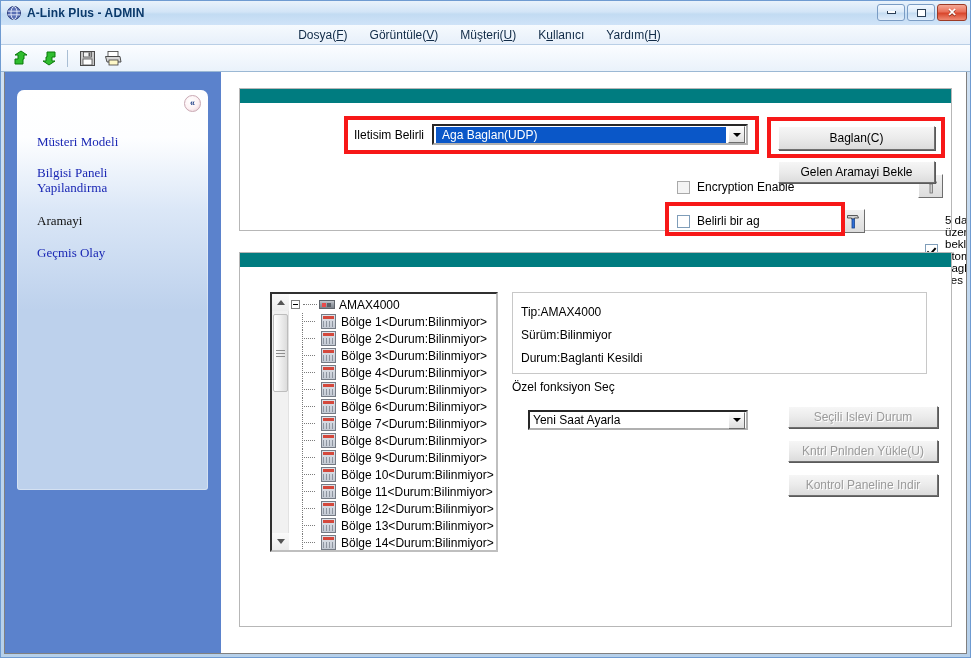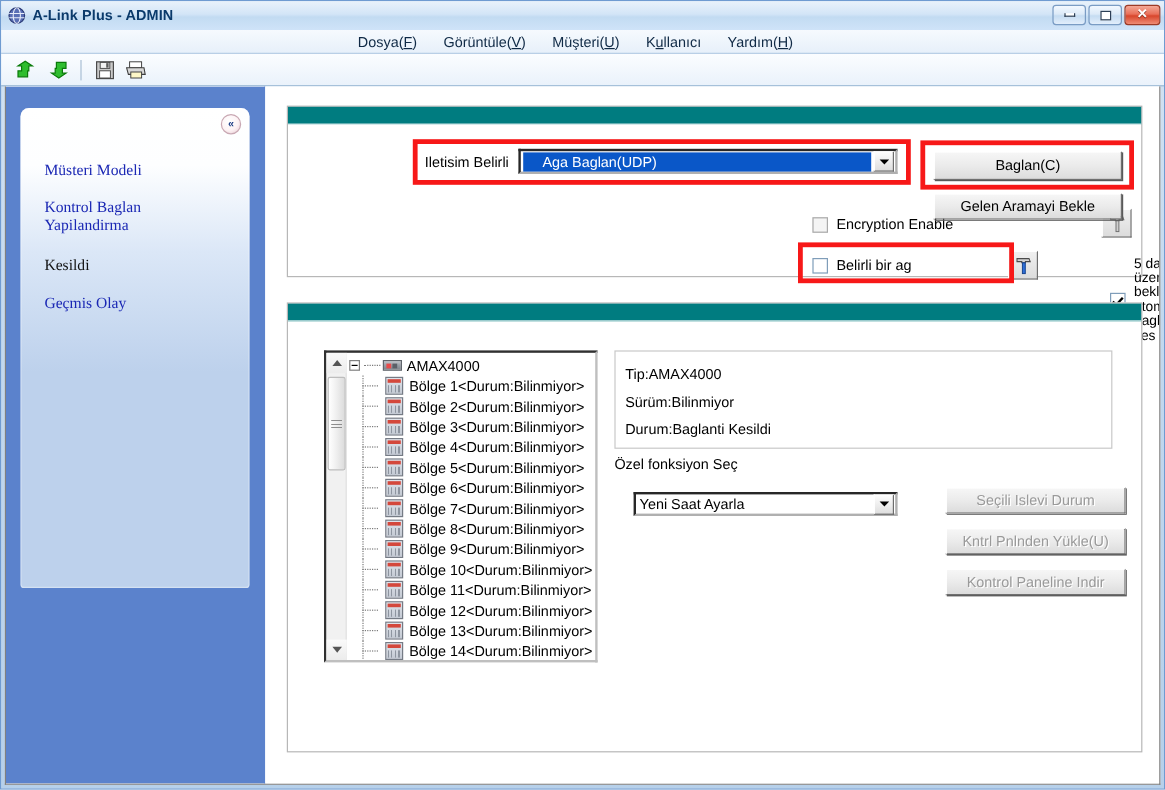--- a/index.html
+++ b/index.html
@@ -177,21 +177,21 @@
 
   #iletisim-label { position: absolute; left: 114px; top: 24px; }
   #iletisim-combo {
     position: absolute; left: 192px; top: 20px;
     width: 316px; height: 21px;
     border: 2px inset #b0b0b0;
     border-top-color: #7b7b7b; border-left-color: #7b7b7b;
     background: #fff; display: flex; align-items: center;
   }
   #iletisim-value {
-    flex: 1; margin: 0 2px; padding: 1px 16px;
+    flex: 1; margin: 0 2px; padding: 1px 6px;
     background: #0a57c8; color: #ffffff;
     font-size: 12px; line-height: 14px;
     white-space: nowrap; overflow: hidden;
   }
   .combo-arrow {
     width: 17px; height: 17px; margin-right: 1px;
     background: linear-gradient(to bottom,#fdfdfd,#dedede);
     border: 1px solid #fff;
     border-right-color:#6d6d6d; border-bottom-color:#6d6d6d;
     display:flex; align-items:center; justify-content:center;
@@ -430,23 +430,23 @@
   <div id="client">
 
     <div id="sidebar">
       <div id="side-panel">
         <div id="side-panel-head">
           <div id="collapse-btn">
             <span>«</span>
           </div>
         </div>
         <div class="side-link sl-1">Müsteri Modeli</div>
-        <div class="side-link sl-2">Kontrol Baglan
+        <div class="side-link sl-2">Bilgisi Paneli
 Yapilandirma</div>
-        <div class="side-link current sl-3">Kesildi</div>
+        <div class="side-link current sl-3">Aramayi</div>
         <div class="side-link sl-4">Geçmis Olay</div>
       </div>
     </div>
 
     <div id="main">
 
       <div class="group" id="group-conn">
         <div class="group-head"></div>
         <div id="conn-body">
 

